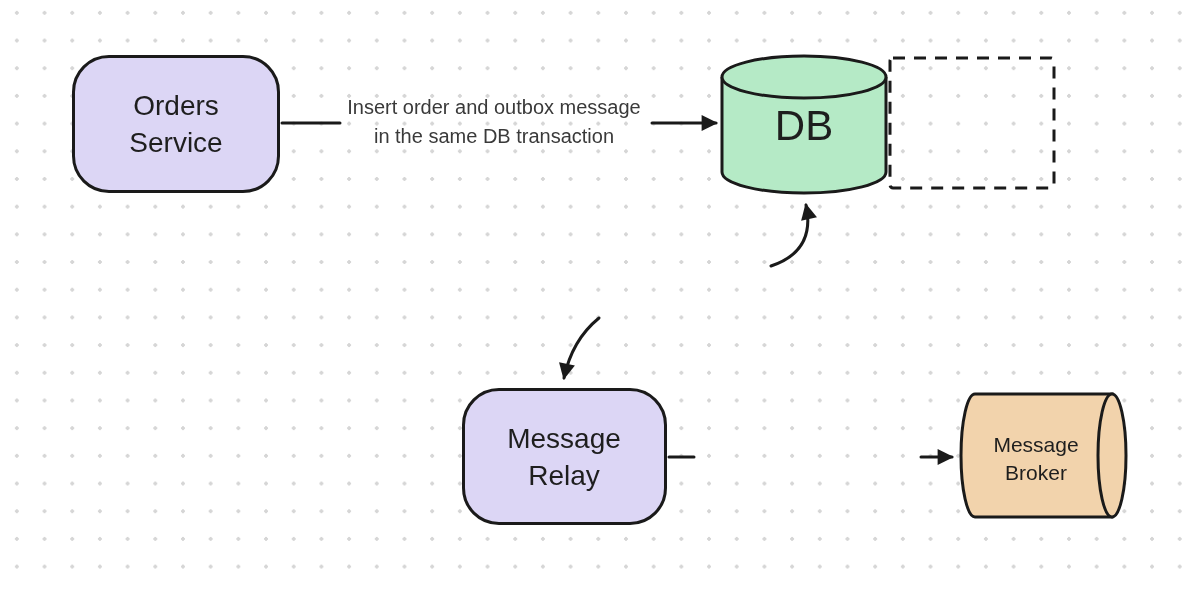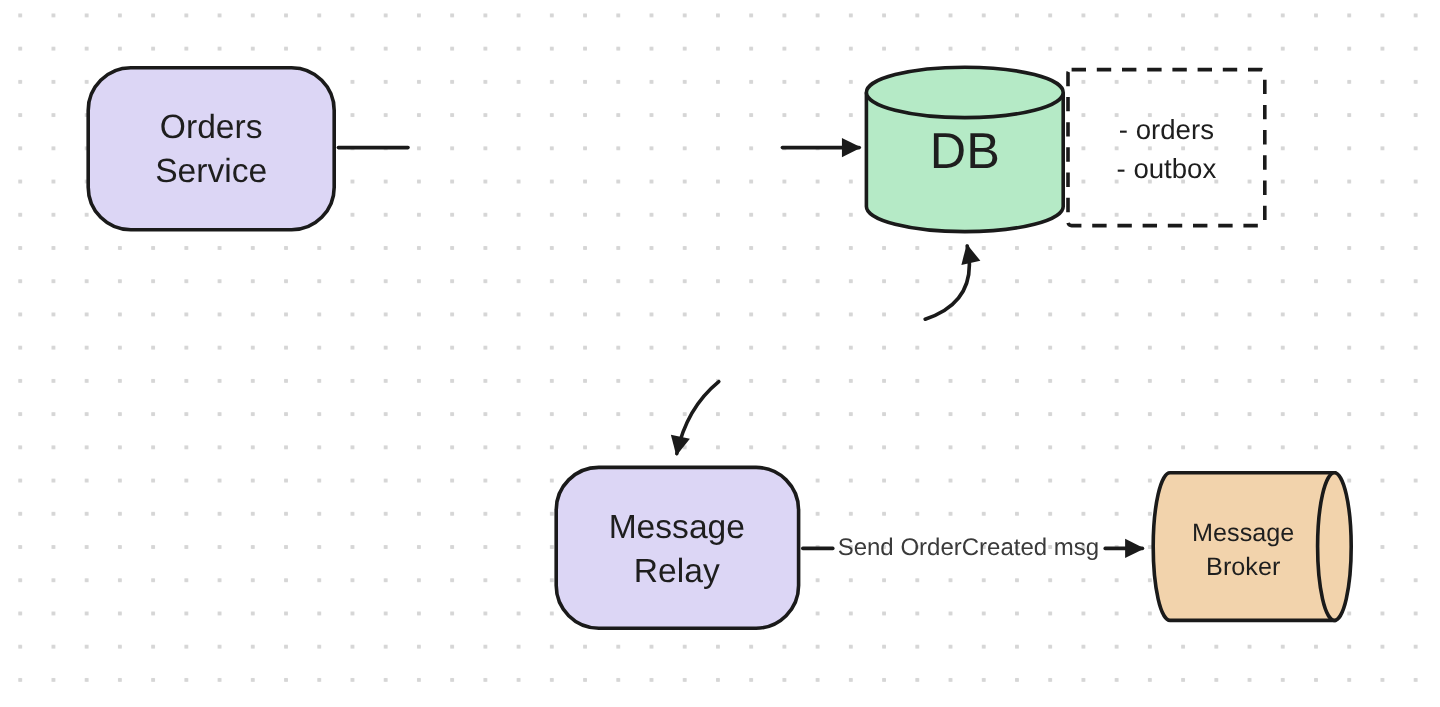--- a/index.html
+++ b/index.html
@@ -89,26 +89,25 @@
   </svg>
 
   <div class="node-box box-orders"></div>
   <div class="node-box box-relay"></div>
 
   <div class="label node-label lbl-orders">Orders
 Service</div>
 
   <div class="label db-label lbl-db">DB</div>
 
-  <div class="label tables-label lbl-tables">- orders
-- outbox</div>
 
   <div class="label node-label lbl-relay">Message
 Relay</div>
 
   <div class="label broker-label lbl-broker">Message
 Broker</div>
 
+  <div class="label edge-label lbl-insert">Insert order and outbox message
+in the same DB transaction</div>
 
 
-  <div class="label edge-label lbl-send">Send OrderCreated msg</div>
 
 </div>
 
 </body></html>

